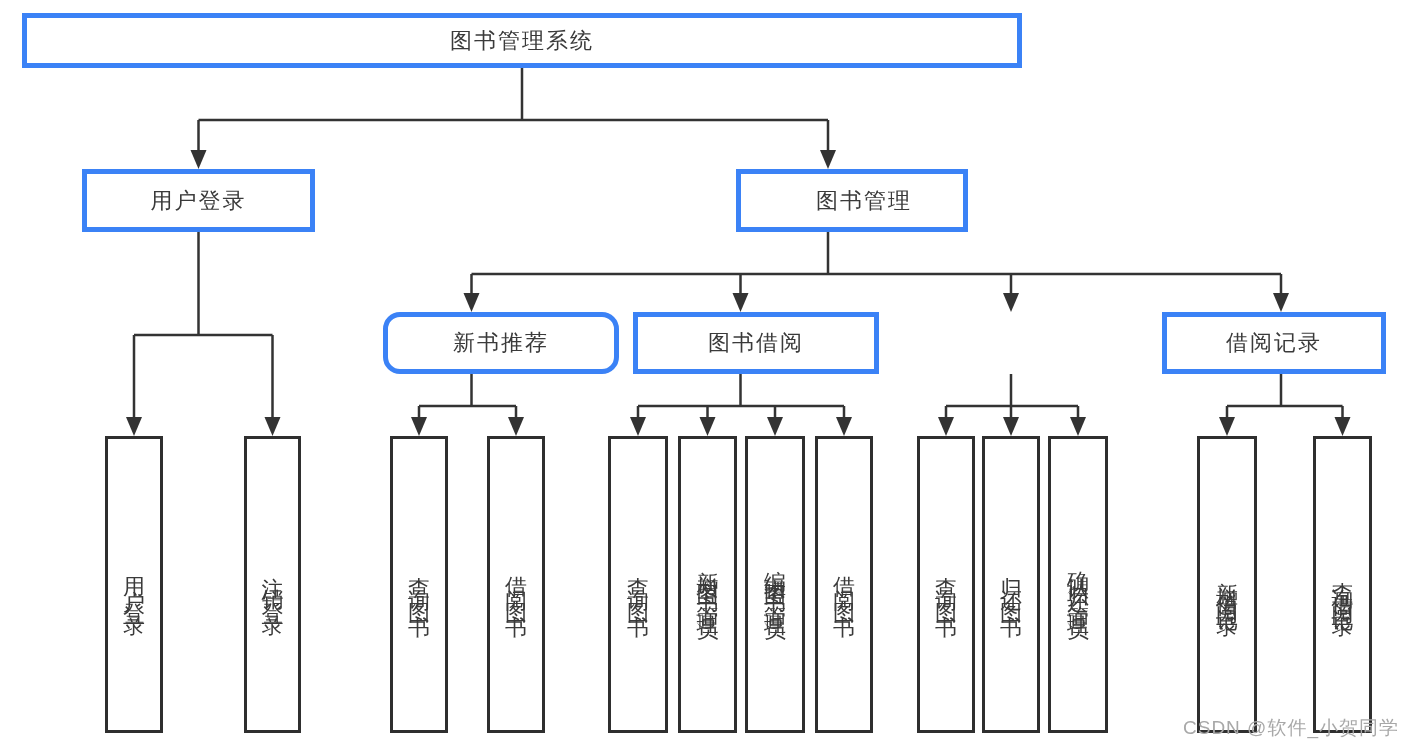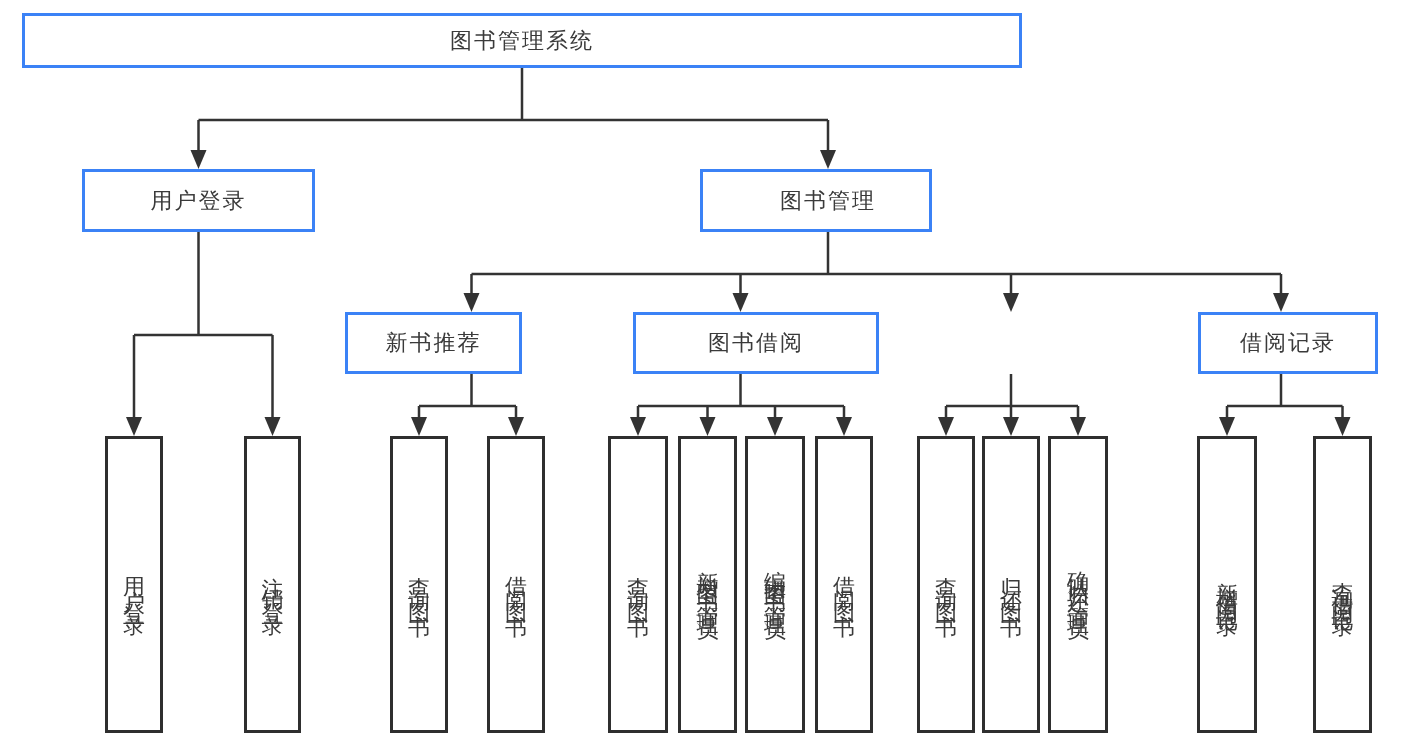--- a/index.html
+++ b/index.html
@@ -3,21 +3,21 @@
 <meta charset="utf-8">
 <style>
   html,body{margin:0;padding:0;background:#fff;}
   #stage{
     position:relative;width:1405px;height:747px;background:#ffffff;
     font-family:"Liberation Sans","DejaVu Sans",sans-serif;overflow:hidden;
   }
   #wires{position:absolute;left:0;top:0;width:1405px;height:747px;z-index:1;}
   .node{
     position:absolute;box-sizing:border-box;background:#fff;
-    border:3px solid #3b82f6;color:#3a3a3a;z-index:2;
+    border:5px solid #3b82f6;color:#3a3a3a;z-index:2;
     display:flex;align-items:center;justify-content:center;
     font-size:22px;letter-spacing:2px;
   }
   .vnode{
     position:absolute;box-sizing:border-box;background:#fff;
     border:3px solid #2f2f2f;color:#3a3a3a;z-index:2;
     display:flex;align-items:center;justify-content:center;
   }
   .vnode span{
     writing-mode:vertical-rl;text-orientation:mixed;
@@ -72,25 +72,25 @@
       <polygon points="1003,417 1019,417 1011,436"></polygon>
       <polygon points="1070,417 1086,417 1078,436"></polygon>
       <polygon points="1219,417 1235,417 1227,436"></polygon>
       <polygon points="1334.5,417 1350.5,417 1342.5,436"></polygon>
     </g>
   </svg>
 
   <div class="node" style="left:22px;top:13px;width:1000px;height:55px;">图书管理系统</div>
 
   <div class="node" style="left:82px;top:169px;width:233px;height:63px;">用户登录</div>
-  <div class="node" style="left:700px;top:169px;width:232px;height:63px;padding-left:24px;">图书管理</div>
+  <div class="node" style="left:736px;top:169px;width:232px;height:63px;padding-left:24px;">图书管理</div>
 
-  <div class="node" style="left:345px;top:312px;width:177px;height:62px;">新书推荐</div>
+  <div class="node" style="left:383px;top:312px;width:236px;height:62px;border-radius:17px;">新书推荐</div>
   <div class="node" style="left:633px;top:312px;width:246px;height:62px;">图书借阅</div>
-  <div class="node" style="left:1198px;top:312px;width:180px;height:62px;">借阅记录</div>
+  <div class="node" style="left:1162px;top:312px;width:224px;height:62px;">借阅记录</div>
 
   <div class="vnode vs" style="left:105px;top:436px;width:58px;height:297px;">
     <span>用户登录</span>
   </div>
   <div class="vnode vs" style="left:244px;top:436px;width:57px;height:297px;">
     <span>注销登录</span>
   </div>
 
   <div class="vnode vs" style="left:390px;top:436px;width:58px;height:297px;">
     <span>查询图书</span>
@@ -122,13 +122,14 @@
     <span>确认归还（管理员）</span>
   </div>
 
   <div class="vnode vm" style="left:1197px;top:436px;width:60px;height:297px;">
     <span>新增借阅记录</span>
   </div>
   <div class="vnode vm" style="left:1313px;top:436px;width:59px;height:297px;">
     <span>查询借阅记录</span>
   </div>
 
+  <div id="watermark">CSDN @软件_小贺同学</div>
 </div>
 
 </body></html>

